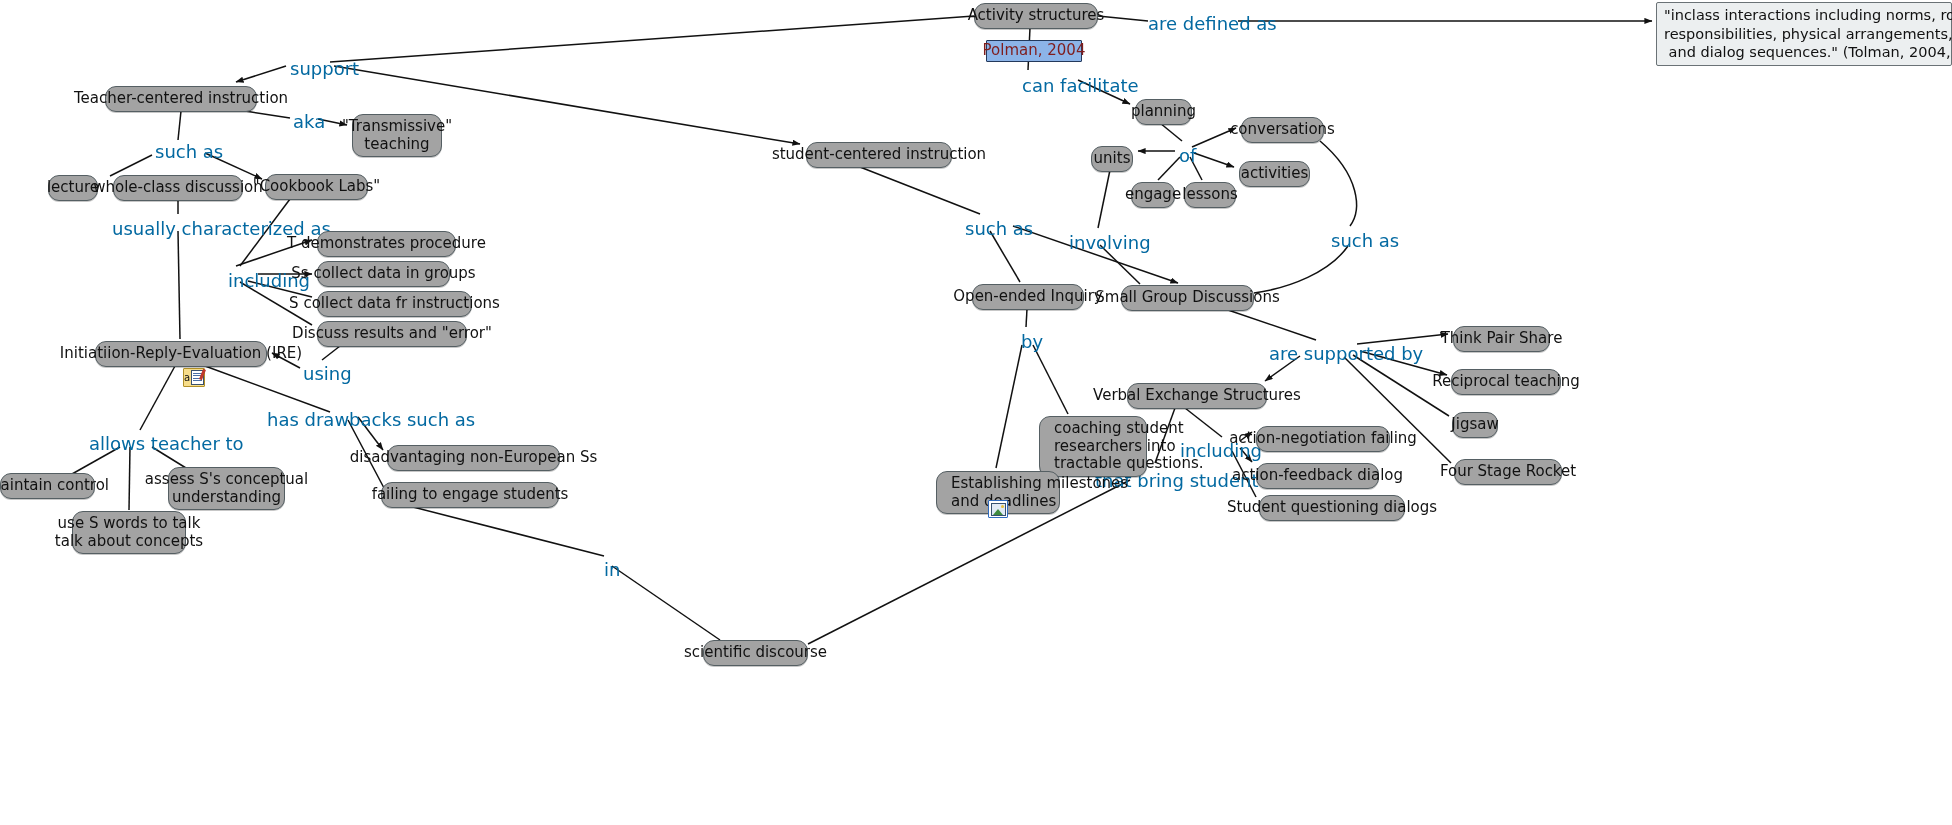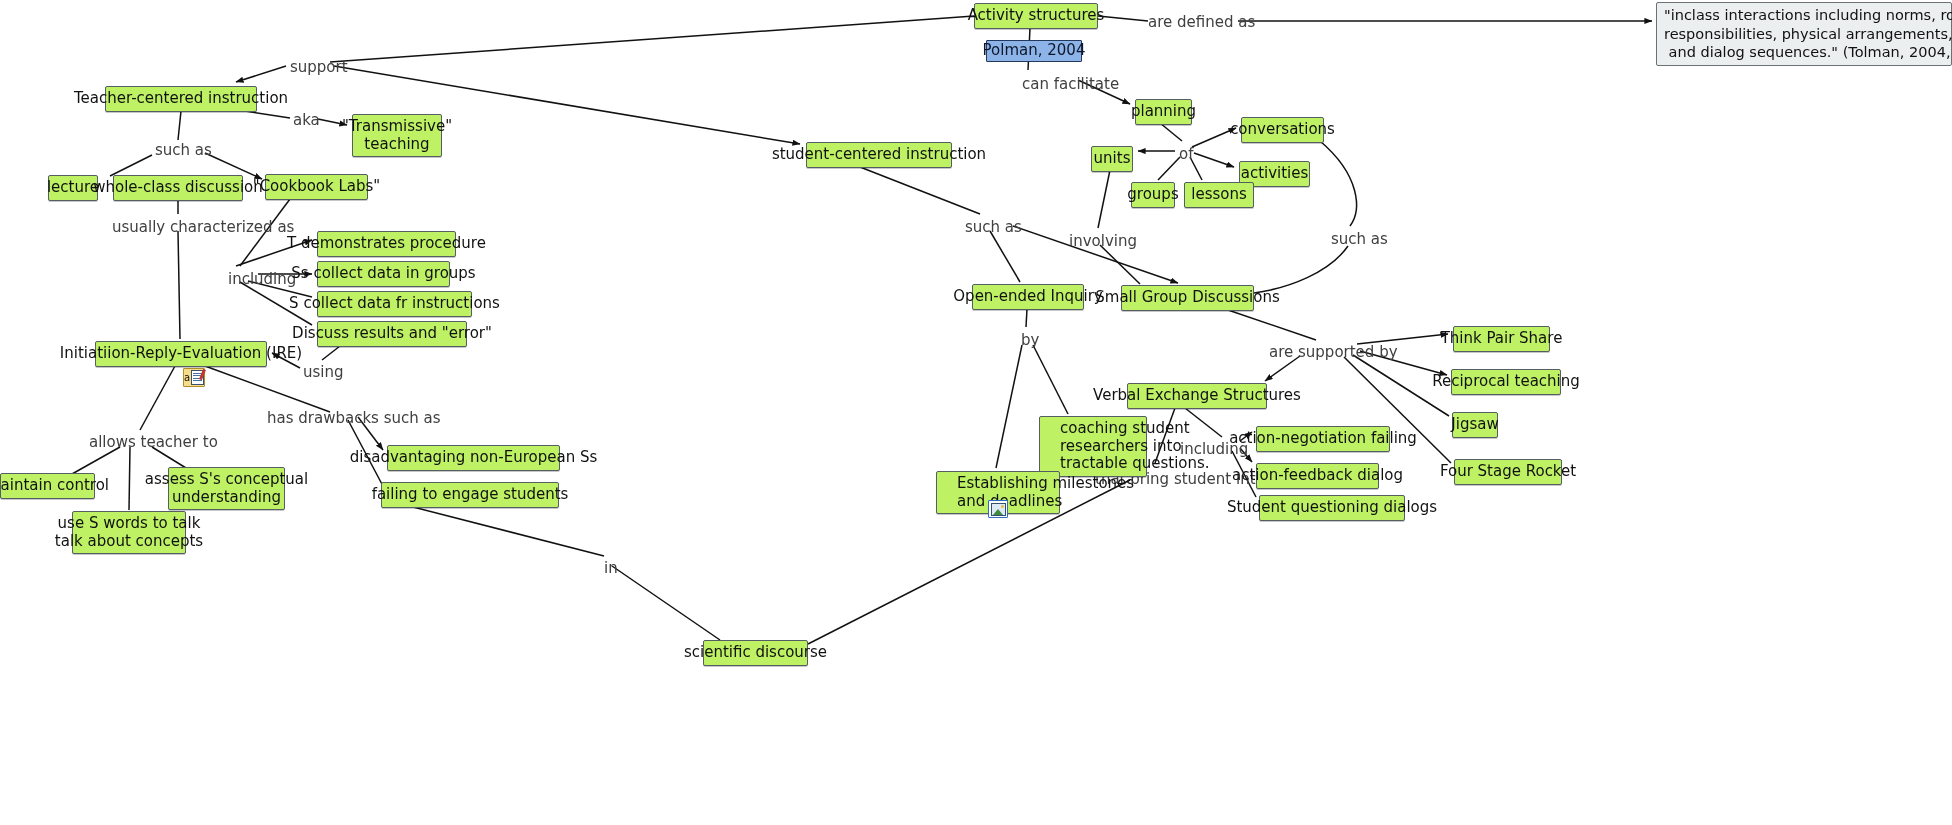--- a/index.html
+++ b/index.html
@@ -5,26 +5,26 @@
 <style>
   html,body{margin:0;padding:0;background:#ffffff;}
   body{
     font-family:"DejaVu Sans","Liberation Sans",sans-serif;
     width:1952px;height:825px;overflow:hidden;position:relative;
   }
   #canvas{position:absolute;left:0;top:0;width:1952px;height:825px;}
   #edges{position:absolute;left:0;top:0;width:1952px;height:825px;z-index:1;}
   .node{
     position:absolute;z-index:3;
-    background:#bef264;
+    background:#a3a3a3;
     border:1.4px solid #555f63;
-    border-radius:2px;
+    border-radius:11px;
     box-sizing:border-box;
     display:flex;align-items:center;justify-content:center;
-    padding:3px 20px;
+    padding:3px 14px;
     color:#111111;
     font-size:15px;
     line-height:1.18;
     white-space:pre;
     text-align:center;
     box-shadow:0 1px 0 rgba(0,0,0,0.22);
   }
   .node.left{justify-content:flex-start;text-align:left;}
   .node.quote{
     background:#eceff0;
@@ -32,29 +32,29 @@
     border-radius:2px;
     text-align:left;justify-content:flex-start;
     font-size:14.5px;line-height:1.28;
     padding:3px 7px;
     box-shadow:none;
   }
   .node.resource{
     background:#8cb4e8;
     border:1.3px solid #23395c;
     border-radius:1px;
-    color:#0f172a;
+    color:#7f1d1d;
     font-size:15px;
     box-shadow:none;
     padding:1px 7px;
   }
   .linklabel{
     position:absolute;z-index:2;
-    color:#404040;
-    font-size:15px;
+    color:#0369a1;
+    font-size:18px;
     white-space:pre;
     background:transparent;
     line-height:1.1;
   }
   .badge{
     position:absolute;z-index:5;
     width:22px;height:19px;
     box-sizing:border-box;
     display:flex;align-items:center;justify-content:center;
   }
@@ -214,22 +214,22 @@
 talk about concepts</div>
       <div class="node" style="left: 168px; top: 467px; width: 117px; min-height: 40px;">assess S's conceptual
 understanding</div>
       <div class="node" style="left: 387px; top: 445px; width: 173px; min-height: 25px;">disadvantaging non-European Ss</div>
       <div class="node" style="left: 381px; top: 482px; width: 178px; min-height: 25px;">failing to engage students</div>
       <div class="node" style="left: 806px; top: 142px; width: 146px; min-height: 25px;">student-centered instruction</div>
       <div class="node" style="left: 1135px; top: 99px; width: 57px; min-height: 24px;">planning</div>
       <div class="node" style="left: 1241px; top: 117px; width: 83px; min-height: 24px;">conversations</div>
       <div class="node" style="left: 1091px; top: 146px; width: 42px; min-height: 24px;">units</div>
       <div class="node" style="left: 1239px; top: 161px; width: 71px; min-height: 24px;">activities</div>
-      <div class="node" style="left: 1131px; top: 182px; width: 44px; min-height: 24px;">groups</div>
-      <div class="node" style="left: 1184px; top: 182px; width: 70px; min-height: 24px;">lessons</div>
+      <div class="node" style="left: 1131px; top: 182px; width: 44px; min-height: 24px;">engage</div>
+      <div class="node" style="left: 1184px; top: 182px; width: 52px; min-height: 24px;">lessons</div>
       <div class="node" style="left: 972px; top: 284px; width: 112px; min-height: 25px;">Open-ended Inquiry</div>
       <div class="node" style="left: 1121px; top: 285px; width: 133px; min-height: 25px;">Small Group Discussions</div>
       <div class="node" style="left: 1453px; top: 326px; width: 97px; min-height: 24px;">Think Pair Share</div>
       <div class="node" style="left: 1451px; top: 369px; width: 110px; min-height: 24px;">Reciprocal teaching</div>
       <div class="node" style="left: 1452px; top: 412px; width: 46px; min-height: 24px;">Jigsaw</div>
       <div class="node" style="left: 1454px; top: 459px; width: 108px; min-height: 24px; text-align: right;">Four Stage Rocket</div>
       <div class="node" style="left: 1127px; top: 383px; width: 140px; min-height: 25px;">Verbal Exchange Structures</div>
       <div class="node left" style="left: 1039px; top: 416px; width: 108px; min-height: 52px;">coaching student
 researchers into
 tractable questions.</div>

